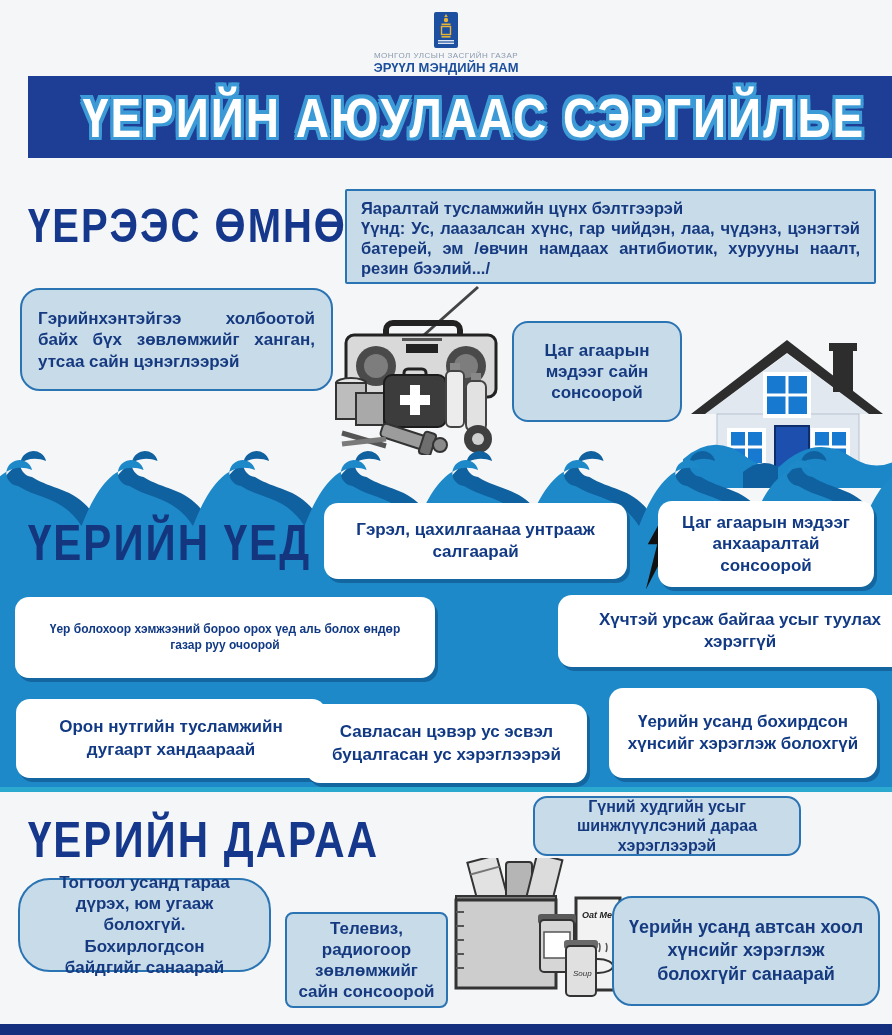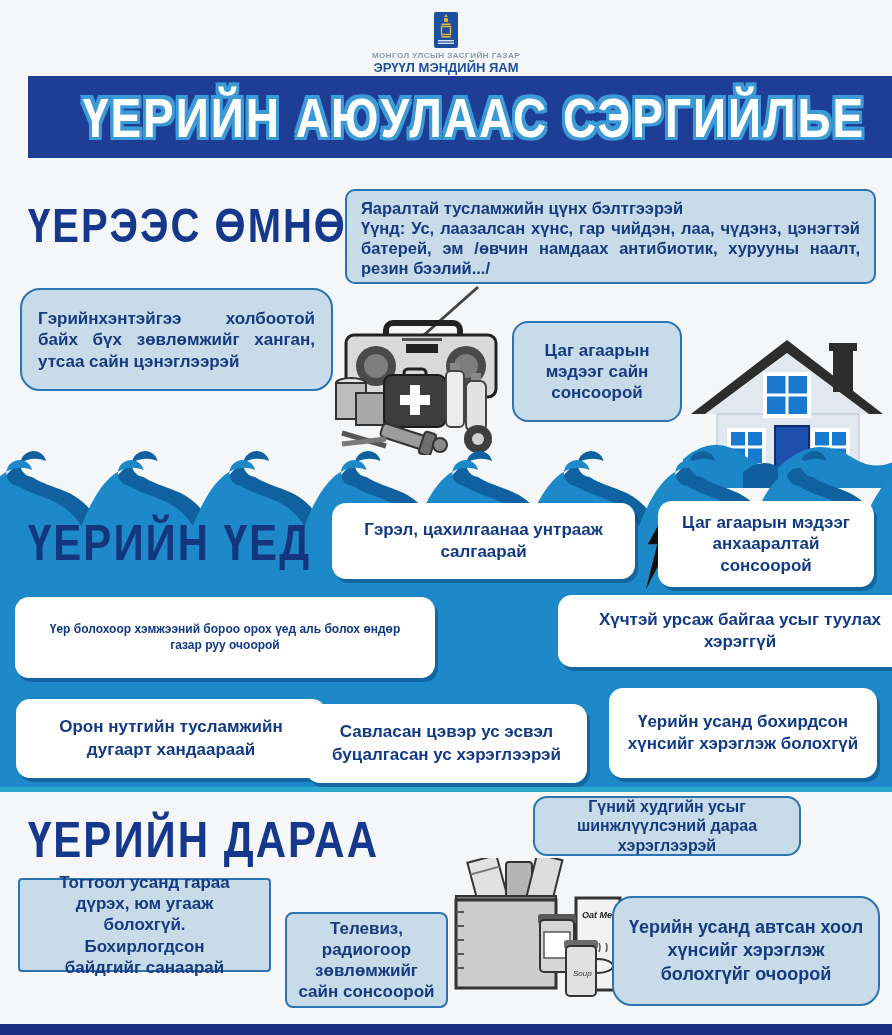--- a/index.html
+++ b/index.html
@@ -13,21 +13,21 @@
             box-shadow:3px 4px 0 rgba(10,60,110,.45);}
   .sec-heading{font-weight:bold;color:#16388c;letter-spacing:2px;white-space:nowrap;
                transform:scaleY(1.18);transform-origin:left top;}
   .banner{left:0;top:76px;width:892px;height:82px;background:#1d3e94;margin-left:28px;}
   .banner-title{width:100%;height:100%;display:flex;align-items:center;justify-content:center;
       color:#ffffff;font-weight:bold;font-size:46px;letter-spacing:2px;transform:scaleY(1.22);
       white-space:nowrap;
       text-shadow:-3px -3px 0 #3c9bd6,3px -3px 0 #3c9bd6,-3px 3px 0 #3c9bd6,3px 3px 0 #3c9bd6,
                   0 -3px 0 #3c9bd6,0 3px 0 #3c9bd6,-3px 0 0 #3c9bd6,3px 0 0 #3c9bd6;}
   .org1{left:0;top:51px;width:892px;text-align:center;font-size:8px;letter-spacing:.5px;
-        color:#8b99ad;font-weight:bold;}
+        color:#8b99ad;font-weight:normal;}
   .org2{left:0;top:60px;width:892px;text-align:center;font-size:13px;color:#1c4f9c;font-weight:bold;}
   .kitbox{padding:7px 14px;font-size:16.5px;line-height:1.22;text-align:justify;}
   .justifybox{padding:18px 16px 0 16px;font-size:17px;line-height:1.25;text-align:justify;}
   .bottombar{left:0;top:1024px;width:892px;height:11px;background:#132f7d;}
   .tealline{left:0;top:787px;width:892px;height:5px;background:#2ba9ce;z-index:3;}
   svg{display:block;}
 </style>
 </head>
 <body>
 
@@ -47,21 +47,21 @@
   </div>
   <div class="abs org1">МОНГОЛ УЛСЫН ЗАСГИЙН ГАЗАР</div>
   <div class="abs org2">ЭРҮҮЛ МЭНДИЙН ЯАМ</div>
 
   <div class="abs banner">
     <div class="banner-title">ҮЕРИЙН АЮУЛААС СЭРГИЙЛЬЕ</div>
   </div>
 
   <div class="abs sec-heading" style="left:28px;top:200px;font-size:40px;">ҮЕРЭЭС ӨМНӨ</div>
 
-  <div class="abs lightbox kitbox" style="left:345px;top:189px;width:531px;height:95px;border-radius:10px;">
+  <div class="abs lightbox kitbox" style="left:345px;top:189px;width:531px;height:95px;border-radius:2px;">
     <div>Яаралтай тусламжийн цүнх бэлтгээрэй</div>
     <div>Үүнд: Ус, лаазалсан хүнс, гар чийдэн, лаа, чүдэнз, цэнэгтэй батерей, эм /өвчин намдаах антибиотик, хурууны наалт, резин бээлий.../</div>
   </div>
 
   <div class="abs lightbox justifybox" style="left:20px;top:288px;width:313px;height:103px;border-radius:20px;">Гэрийнхэнтэйгээ холбоотой байх бүх зөвлөмжийг ханган, утсаа сайн цэнэглээрэй</div>
 
   <div class="abs" style="left:328px;top:283px;width:185px;height:172px;z-index:1;">
     <svg viewBox="0 0 185 172" width="185" height="172">
       <line x1="96" y1="52" x2="150" y2="4" stroke="#444444" stroke-width="3"></line>
       <rect x="58" y="40" width="74" height="18" rx="7" fill="none" stroke="#222222" stroke-width="6"></rect>
@@ -123,21 +123,21 @@
     <svg viewBox="0 0 892 100" width="892" height="100" preserveAspectRatio="none">
       <path transform="translate(14,-9)" fill="#10619f" d="M-30,78 c20,-52 42,-64 62,-56 a13,13 0 1 0 -14,16 c22,14 44,10 63.5,40 c20,-52 42,-64 62,-56 a13,13 0 1 0 -14,16 c22,14 44,10 63.5,40 c20,-52 42,-64 62,-56 a13,13 0 1 0 -14,16 c22,14 44,10 63.5,40 c20,-52 42,-64 62,-56 a13,13 0 1 0 -14,16 c22,14 44,10 63.5,40 c20,-52 42,-64 62,-56 a13,13 0 1 0 -14,16 c22,14 44,10 63.5,40 c20,-52 42,-64 62,-56 a13,13 0 1 0 -14,16 c22,14 44,10 63.5,40 c20,-52 42,-64 62,-56 a13,13 0 1 0 -14,16 c22,14 44,10 63.5,40 c20,-52 42,-64 62,-56 a13,13 0 1 0 -14,16 c22,14 44,10 63.5,40 c20,-52 42,-64 62,-56 a13,13 0 1 0 -14,16 c22,14 44,10 63.5,40 L990,130 L-40,130 Z"></path>
       <path fill="#1d89c8" d="M-30,78 c20,-52 42,-64 62,-56 a13,13 0 1 0 -14,16 c22,14 44,10 63.5,40 c20,-52 42,-64 62,-56 a13,13 0 1 0 -14,16 c22,14 44,10 63.5,40 c20,-52 42,-64 62,-56 a13,13 0 1 0 -14,16 c22,14 44,10 63.5,40 c20,-52 42,-64 62,-56 a13,13 0 1 0 -14,16 c22,14 44,10 63.5,40 c20,-52 42,-64 62,-56 a13,13 0 1 0 -14,16 c22,14 44,10 63.5,40 c20,-52 42,-64 62,-56 a13,13 0 1 0 -14,16 c22,14 44,10 63.5,40 c20,-52 42,-64 62,-56 a13,13 0 1 0 -14,16 c22,14 44,10 63.5,40 c20,-52 42,-64 62,-56 a13,13 0 1 0 -14,16 c22,14 44,10 63.5,40 c20,-52 42,-64 62,-56 a13,13 0 1 0 -14,16 c22,14 44,10 63.5,40 L990,130 L-40,130 Z"></path>
     </svg>
   </div>
   <div class="abs" style="left:0;top:546px;width:892px;height:246px;background:#1d89c8;z-index:2;"></div>
   <div class="abs tealline"></div>
 
   <div class="abs sec-heading" style="left:28px;top:515px;font-size:42px;color:#14367e;z-index:3;">ҮЕРИЙН ҮЕД</div>
 
-  <div class="abs whitebox center-text" style="left:332px;top:503px;width:303px;height:76px;font-size:17px;line-height:1.3;padding:0 14px;z-index:3;">Гэрэл, цахилгаанаа унтрааж салгаарай</div>
+  <div class="abs whitebox center-text" style="left:324px;top:503px;width:303px;height:76px;font-size:17px;line-height:1.3;padding:0 14px;z-index:3;">Гэрэл, цахилгаанаа унтрааж салгаарай</div>
 
   <div class="abs" style="left:644px;top:505px;width:34px;height:86px;z-index:3;">
     <svg viewBox="0 0 36 88" width="34" height="86">
       <path d="M26,0 L4,40 L14,40 L2,88 L32,30 L20,30 L34,0 Z" fill="#111111"></path>
     </svg>
   </div>
 
   <div class="abs whitebox center-text" style="left:658px;top:501px;width:216px;height:86px;font-size:17px;line-height:1.25;padding:0 20px;z-index:3;">Цаг агаарын мэдээг анхааралтай сонсоорой</div>
 
   <div class="abs whitebox center-text" style="left:15px;top:597px;width:420px;height:81px;font-size:12px;line-height:1.3;padding:16px 18px;z-index:3;">Үер болохоор хэмжээний бороо орох үед аль болох өндөр газар руу очоорой</div>
@@ -147,21 +147,21 @@
   <div class="abs whitebox center-text" style="left:16px;top:699px;width:310px;height:79px;font-size:17px;line-height:1.3;padding:16px 14px;z-index:3;">Орон нутгийн тусламжийн дугаарт хандаараай</div>
 
   <div class="abs whitebox center-text" style="left:306px;top:704px;width:281px;height:79px;font-size:17px;line-height:1.3;padding:0 14px;z-index:3;">Савласан цэвэр ус эсвэл буцалгасан ус хэрэглээрэй</div>
 
   <div class="abs whitebox center-text" style="left:609px;top:688px;width:268px;height:90px;font-size:17px;line-height:1.3;padding:0 14px;z-index:3;">Үерийн усанд бохирдсон хүнсийг хэрэглэж болохгүй</div>
 
   <div class="abs sec-heading" style="left:28px;top:812px;font-size:42px;">ҮЕРИЙН ДАРАА</div>
 
   <div class="abs lightbox center-text" style="left:533px;top:796px;width:268px;height:60px;font-size:16px;line-height:1.2;padding:4px 10px;border-radius:14px;">Гүний худгийн усыг шинжлүүлсэний дараа хэрэглээрэй</div>
 
-  <div class="abs lightbox center-text" style="left:18px;top:878px;width:253px;height:94px;font-size:17px;line-height:1.25;padding:0 28px;border-radius:4px;">Тогтоол усанд гараа дүрэх, юм угааж болохгүй. Бохирлогдсон байдгийг санаарай</div>
+  <div class="abs lightbox center-text" style="left:18px;top:878px;width:253px;height:94px;font-size:17px;line-height:1.25;padding:0 28px;border-radius:32px;">Тогтоол усанд гараа дүрэх, юм угааж болохгүй. Бохирлогдсон байдгийг санаарай</div>
 
   <div class="abs lightbox center-text" style="left:285px;top:912px;width:163px;height:96px;font-size:17px;line-height:1.25;padding:0 10px;border-radius:8px;">Телевиз, радиогоор зөвлөмжийг сайн сонсоорой</div>
 
   <div class="abs" style="left:448px;top:858px;width:175px;height:150px;">
     <svg viewBox="0 0 175 150" width="175" height="150">
       <g transform="rotate(-15 40 20)">
         <rect x="24" y="0" width="30" height="44" fill="#e2e2e2" stroke="#333333" stroke-width="2"></rect>
         <line x1="24" y1="12" x2="54" y2="12" stroke="#777777" stroke-width="2"></line>
       </g>
       <rect x="58" y="4" width="26" height="40" rx="3" fill="#b5b5b5" stroke="#333333" stroke-width="2"></rect>
@@ -181,17 +181,17 @@
       <path d="M144,94 q2,-5 0,-9 M151,94 q2,-5 0,-9 M158,94 q2,-5 0,-9" fill="none" stroke="#555555" stroke-width="1.5"></path>
       <rect x="90" y="56" width="38" height="10" rx="3" fill="#5a5a5a"></rect>
       <rect x="92" y="62" width="34" height="52" rx="4" fill="#d6d6d6" stroke="#333333" stroke-width="2"></rect>
       <rect x="96" y="74" width="26" height="26" fill="#ffffff" stroke="#555555" stroke-width="1.5"></rect>
       <rect x="116" y="82" width="34" height="9" rx="3" fill="#6a6a6a"></rect>
       <rect x="118" y="88" width="30" height="50" rx="4" fill="#e0e0e0" stroke="#333333" stroke-width="2"></rect>
       <text x="125" y="118" font-size="8" font-style="italic" fill="#333333">Soup</text>
     </svg>
   </div>
 
-  <div class="abs lightbox center-text" style="left:612px;top:896px;width:268px;height:110px;font-size:18px;line-height:1.3;padding:0 12px;border-radius:20px;">Үерийн усанд автсан хоол хүнсийг хэрэглэж болохгүйг очоорой</div>
+  <div class="abs lightbox center-text" style="left:612px;top:896px;width:268px;height:110px;font-size:18px;line-height:1.3;padding:0 12px;border-radius:20px;">Үерийн усанд автсан хоол хүнсийг хэрэглэж болохгүйг санаарай</div>
 
   <div class="abs bottombar"></div>
 
 </div>
 
 </body></html>

